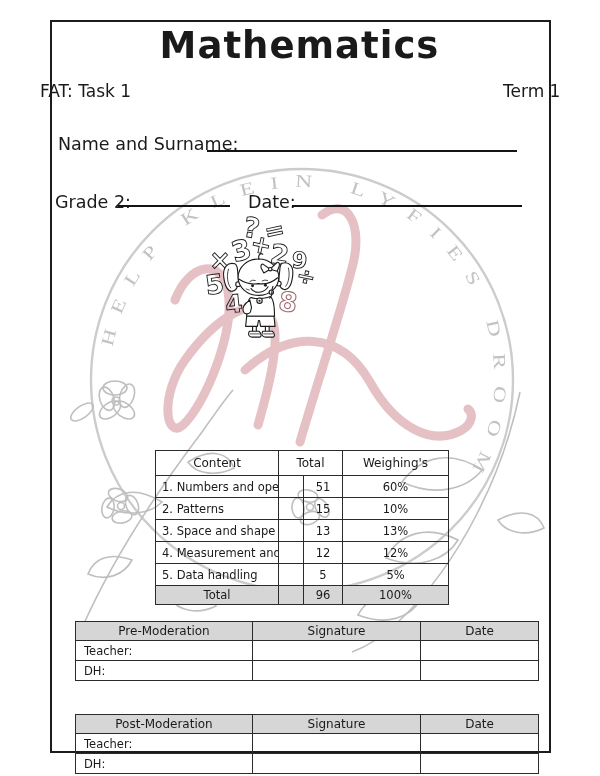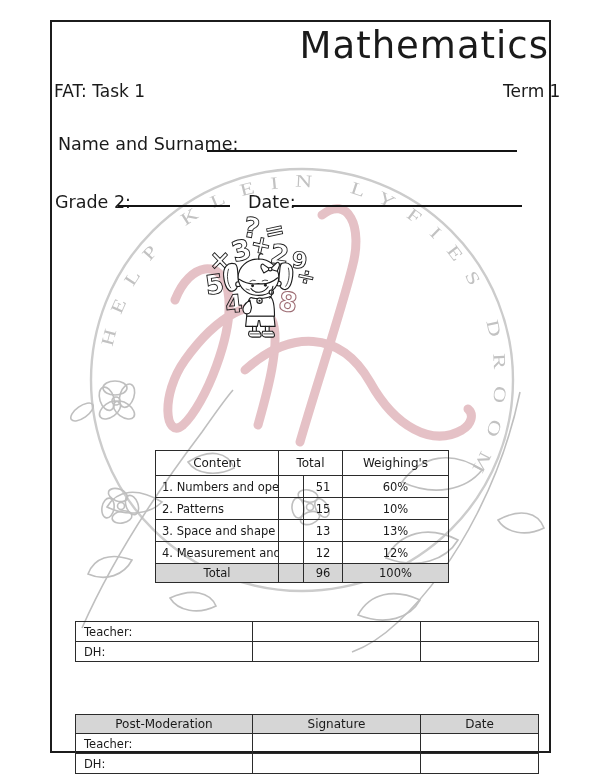--- a/index.html
+++ b/index.html
@@ -8,22 +8,22 @@
     font-family:"DejaVu Sans",sans-serif;color:#1a1a1a;overflow:hidden;
   }
   .abs{position:absolute;}
   #watermark{position:absolute;left:0;top:0;z-index:0;}
   #page-border{
     position:absolute;left:50px;top:20px;width:497px;height:729px;
     border:2.4px solid #1c1c1c;z-index:1;pointer-events:none;
   }
   .content{z-index:2;}
   #title{
-    left:50px;top:24px;width:499px;text-align:right;
-    font-size:37px;letter-spacing:1px;font-weight:400;
+    left:50px;top:24px;width:499px;text-align:center;
+    font-size:37px;letter-spacing:1px;font-weight:700;
   }
   .label{font-size:17px;font-weight:500;white-space:nowrap;}
   .fill-line{border-bottom:2.4px solid #141414;}
   
   table{border-collapse:collapse;table-layout:fixed;}
   #content-table{left:155px;top:450px;width:293px;font-size:11.5px;}
   #content-table td,#content-table th{
     border:1.4px solid #2b2b2b;font-weight:normal;padding:0;
     vertical-align:middle;overflow:hidden;white-space:nowrap;
   }
@@ -99,21 +99,21 @@
       <ellipse cx="310" cy="518" rx="10" ry="6" transform="rotate(160 310 518)"></ellipse>
       <ellipse cx="322" cy="508" rx="10" ry="6" transform="rotate(240 322 508)"></ellipse>
       <circle cx="310" cy="507" r="3.5"></circle>
     </g>
   </g>
 </svg>
 
 <div id="page-border"></div>
 
 <div id="title" class="abs content">Mathematics</div>
-<div class="abs content label" style="left:54px;top:81px;">FAT: Task 1</div>
+<div class="abs content label" style="left:40px;top:81px;">FAT: Task 1</div>
 <div class="abs content label" style="left:460px;top:81px;margin-left:43px;">Term 1</div>
 
 <div class="abs content label" style="left:58px;top:134px;font-size:17.5px;">Name and Surname:</div>
 <div class="abs content fill-line" style="left:207px;top:132px;width:310px;height:18px;"></div>
 
 <div class="abs content label" style="left:55px;top:192px;font-size:17.5px;">Grade 2:</div>
 <div class="abs content fill-line" style="left:118px;top:187px;width:112px;height:18px;"></div>
 <div class="abs content label" style="left:248px;top:192px;font-size:17.5px;">Date:</div>
 <div class="abs content fill-line" style="left:292px;top:187px;width:230px;height:18px;"></div>
 
@@ -206,36 +206,47 @@
     <td class="blank"></td>
     <td class="c-num">13</td>
     <td class="c-pct">13%</td>
   </tr>
   <tr>
     <td class="c-name">4. Measurement and time</td>
     <td class="blank"></td>
     <td class="c-num">12</td>
     <td class="c-pct">12%</td>
   </tr>
+  <tr>
+    <td class="c-name">5. Data handling</td>
+    <td class="blank"></td>
+    <td class="c-num">5</td>
+    <td class="c-pct">5%</td>
+  </tr>
   <tr class="total-row">
     <td class="c-label">Total</td>
     <td class="blank"></td>
     <td class="c-num">96</td>
     <td class="c-pct">100%</td>
   </tr>
 </tbody>
   </table>
 
 <table class="mod-table abs content" style="top:621px;">
   <colgroup>
       <col style="width:177px">
       <col style="width:168px">
       <col style="width:118px">
     </colgroup>
   <tbody>
+      <tr>
+    <th>Pre-Moderation</th>
+    <th>Signature</th>
+    <th>Date</th>
+  </tr>
   <tr>
     <td>Teacher:</td>
     <td class="blank"></td>
     <td class="blank"></td>
   </tr>
   <tr>
     <td>DH:</td>
     <td class="blank"></td>
     <td class="blank"></td>
   </tr>

